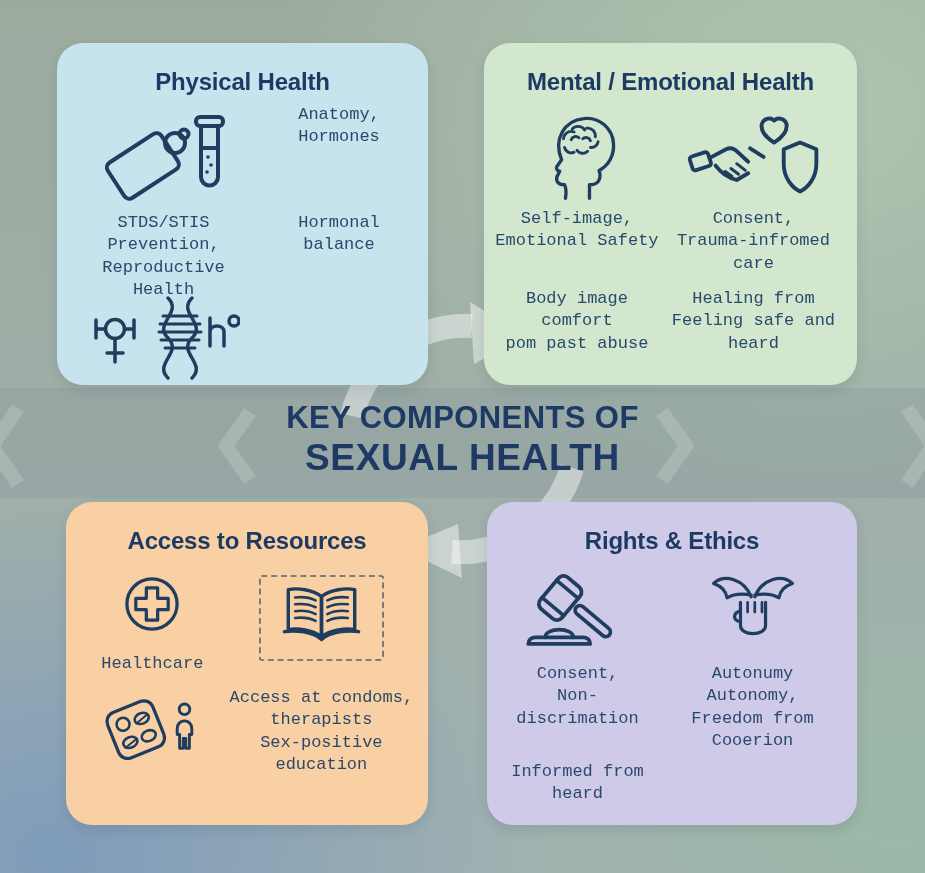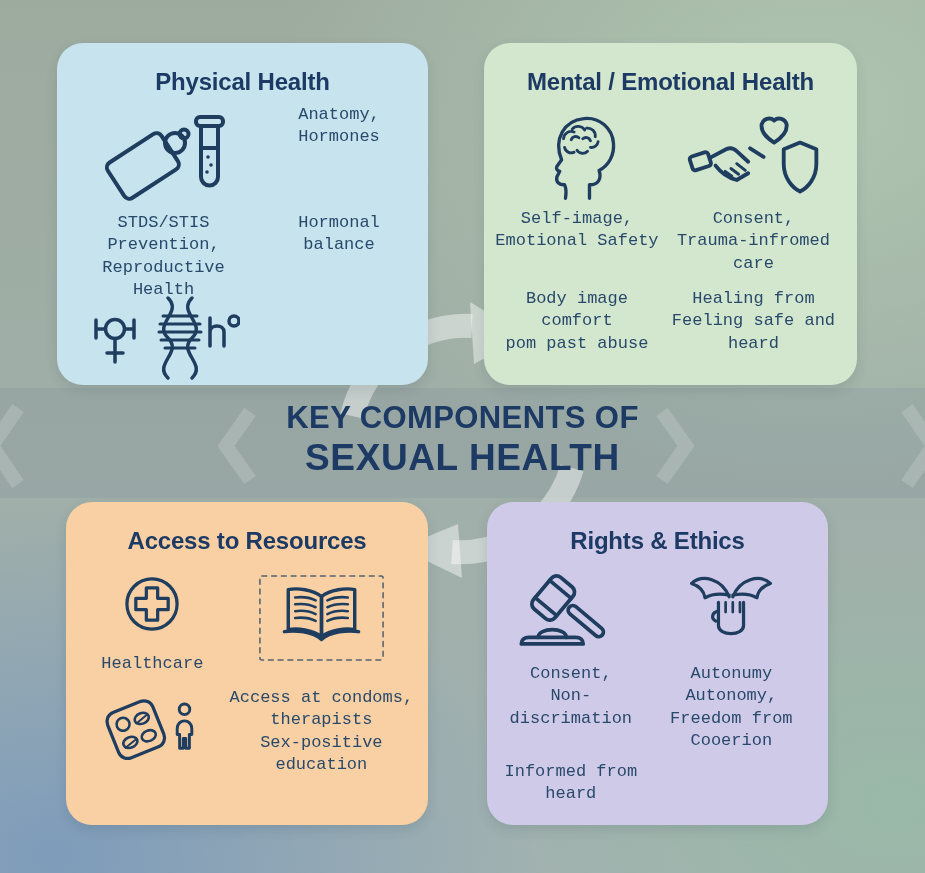--- a/index.html
+++ b/index.html
@@ -14,21 +14,21 @@
       linear-gradient(180deg, #9dab9f, #a2b2b0);
   }
   .band { position:absolute; left:0; right:0; top:388px; height:110px;
           background:rgba(120,136,150,0.20); }
   .cycle { position:absolute; inset:0; pointer-events:none; }
 
   .card { position:absolute; border-radius:26px; box-shadow:0 5px 12px rgba(40,60,80,0.13); }
   .card-physical { left:57px;  top:43px;  width:371px; height:342px; background:var(--physical-bg,#c6e3ee); }
   .card-mental   { left:484px; top:43px;  width:373px; height:342px; background:var(--mental-bg,#d3e7cf); }
   .card-access   { left:66px;  top:502px; width:362px; height:323px; background:var(--access-bg,#f9d0a4); }
-  .card-rights   { left:487px; top:502px; width:341px; height:323px; background:var(--rights-bg,#d0cae9); }
+  .card-rights   { left:487px; top:502px; width:370px; height:323px; background:var(--rights-bg,#d0cae9); }
 
   .card h2 { margin:0; padding-top:25px; text-align:center;
              font-size:24px; font-weight:bold; letter-spacing:-0.2px;
              color:var(--title-ink,#1c3a63); }
 
   .grid3 { display:grid; grid-auto-flow:column; padding:8px 10px 0; }
   .card-physical .grid3 { grid-template-columns:55% 45%; grid-template-rows:108px 80px auto; }
   .card-mental   .grid3 { grid-template-columns:47% 53%; grid-template-rows:104px 80px auto; }
   .card-rights   .grid3 { grid-template-columns:46% 54%; grid-template-rows:100px 98px auto; }
 

